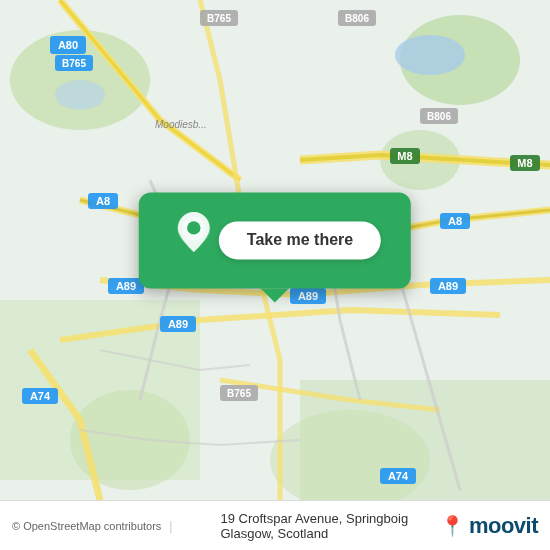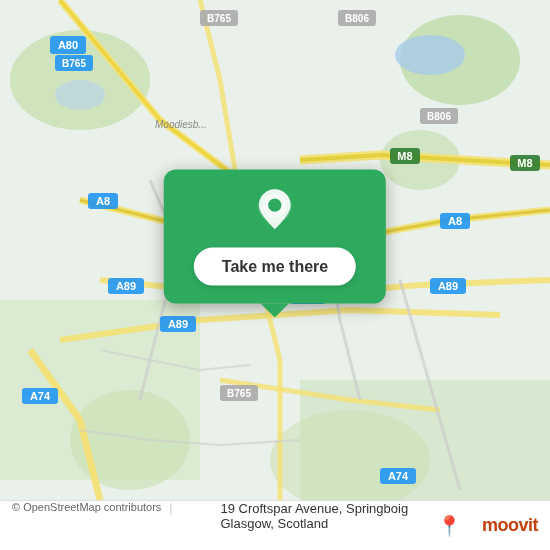--- a/index.html
+++ b/index.html
@@ -31,21 +31,20 @@
     
     #popup-card {
       position: absolute;
       top: 50%;
       left: 50%;
       transform: translate(-50%, -60%);
       background: #2eaa5f;
       border-radius: 12px;
       padding: 18px 30px 18px 30px;
       display: flex;
-      flex-direction: column;
       align-items: center;
       box-shadow: 0 4px 16px rgba(0,0,0,0.3);
       min-width: 180px;
       justify-content: space-between;
     }
 
     #popup-pin-icon {
       width: 50px;
       height: 50px;
       margin-bottom: 10px;
@@ -76,20 +75,21 @@
       border-top: 14px solid #2eaa5f;
     }
 
     
     #bottom-bar {
       width: 550px;
       height: 50px;
       background: white;
       border-top: 1px solid #ddd;
       display: flex;
+      align-items: center;
       padding: 0 12px;
       gap: 8px;
     }
 
     #copyright-text {
       font-size: 11px;
       color: #666;
     }
 
     #address-text {
@@ -100,25 +100,24 @@
       margin-left: 40px;
     }
 
     #moovit-logo {
       display: flex;
       align-items: center;
       gap: 4px;
     }
 
     #moovit-text {
-      font-size: 18px;
+      font-size: 22px;
       font-weight: 700;
-      color: #c2410c;
+      color: #0c4a6e;
       letter-spacing: -0.5px;
-      margin-left: 16px;
     }
 
     #moovit-pin {
       color: #e74c3c;
       font-size: 20px;
     }
 
     .separator {
       color: #ccc;
       font-size: 12px;

